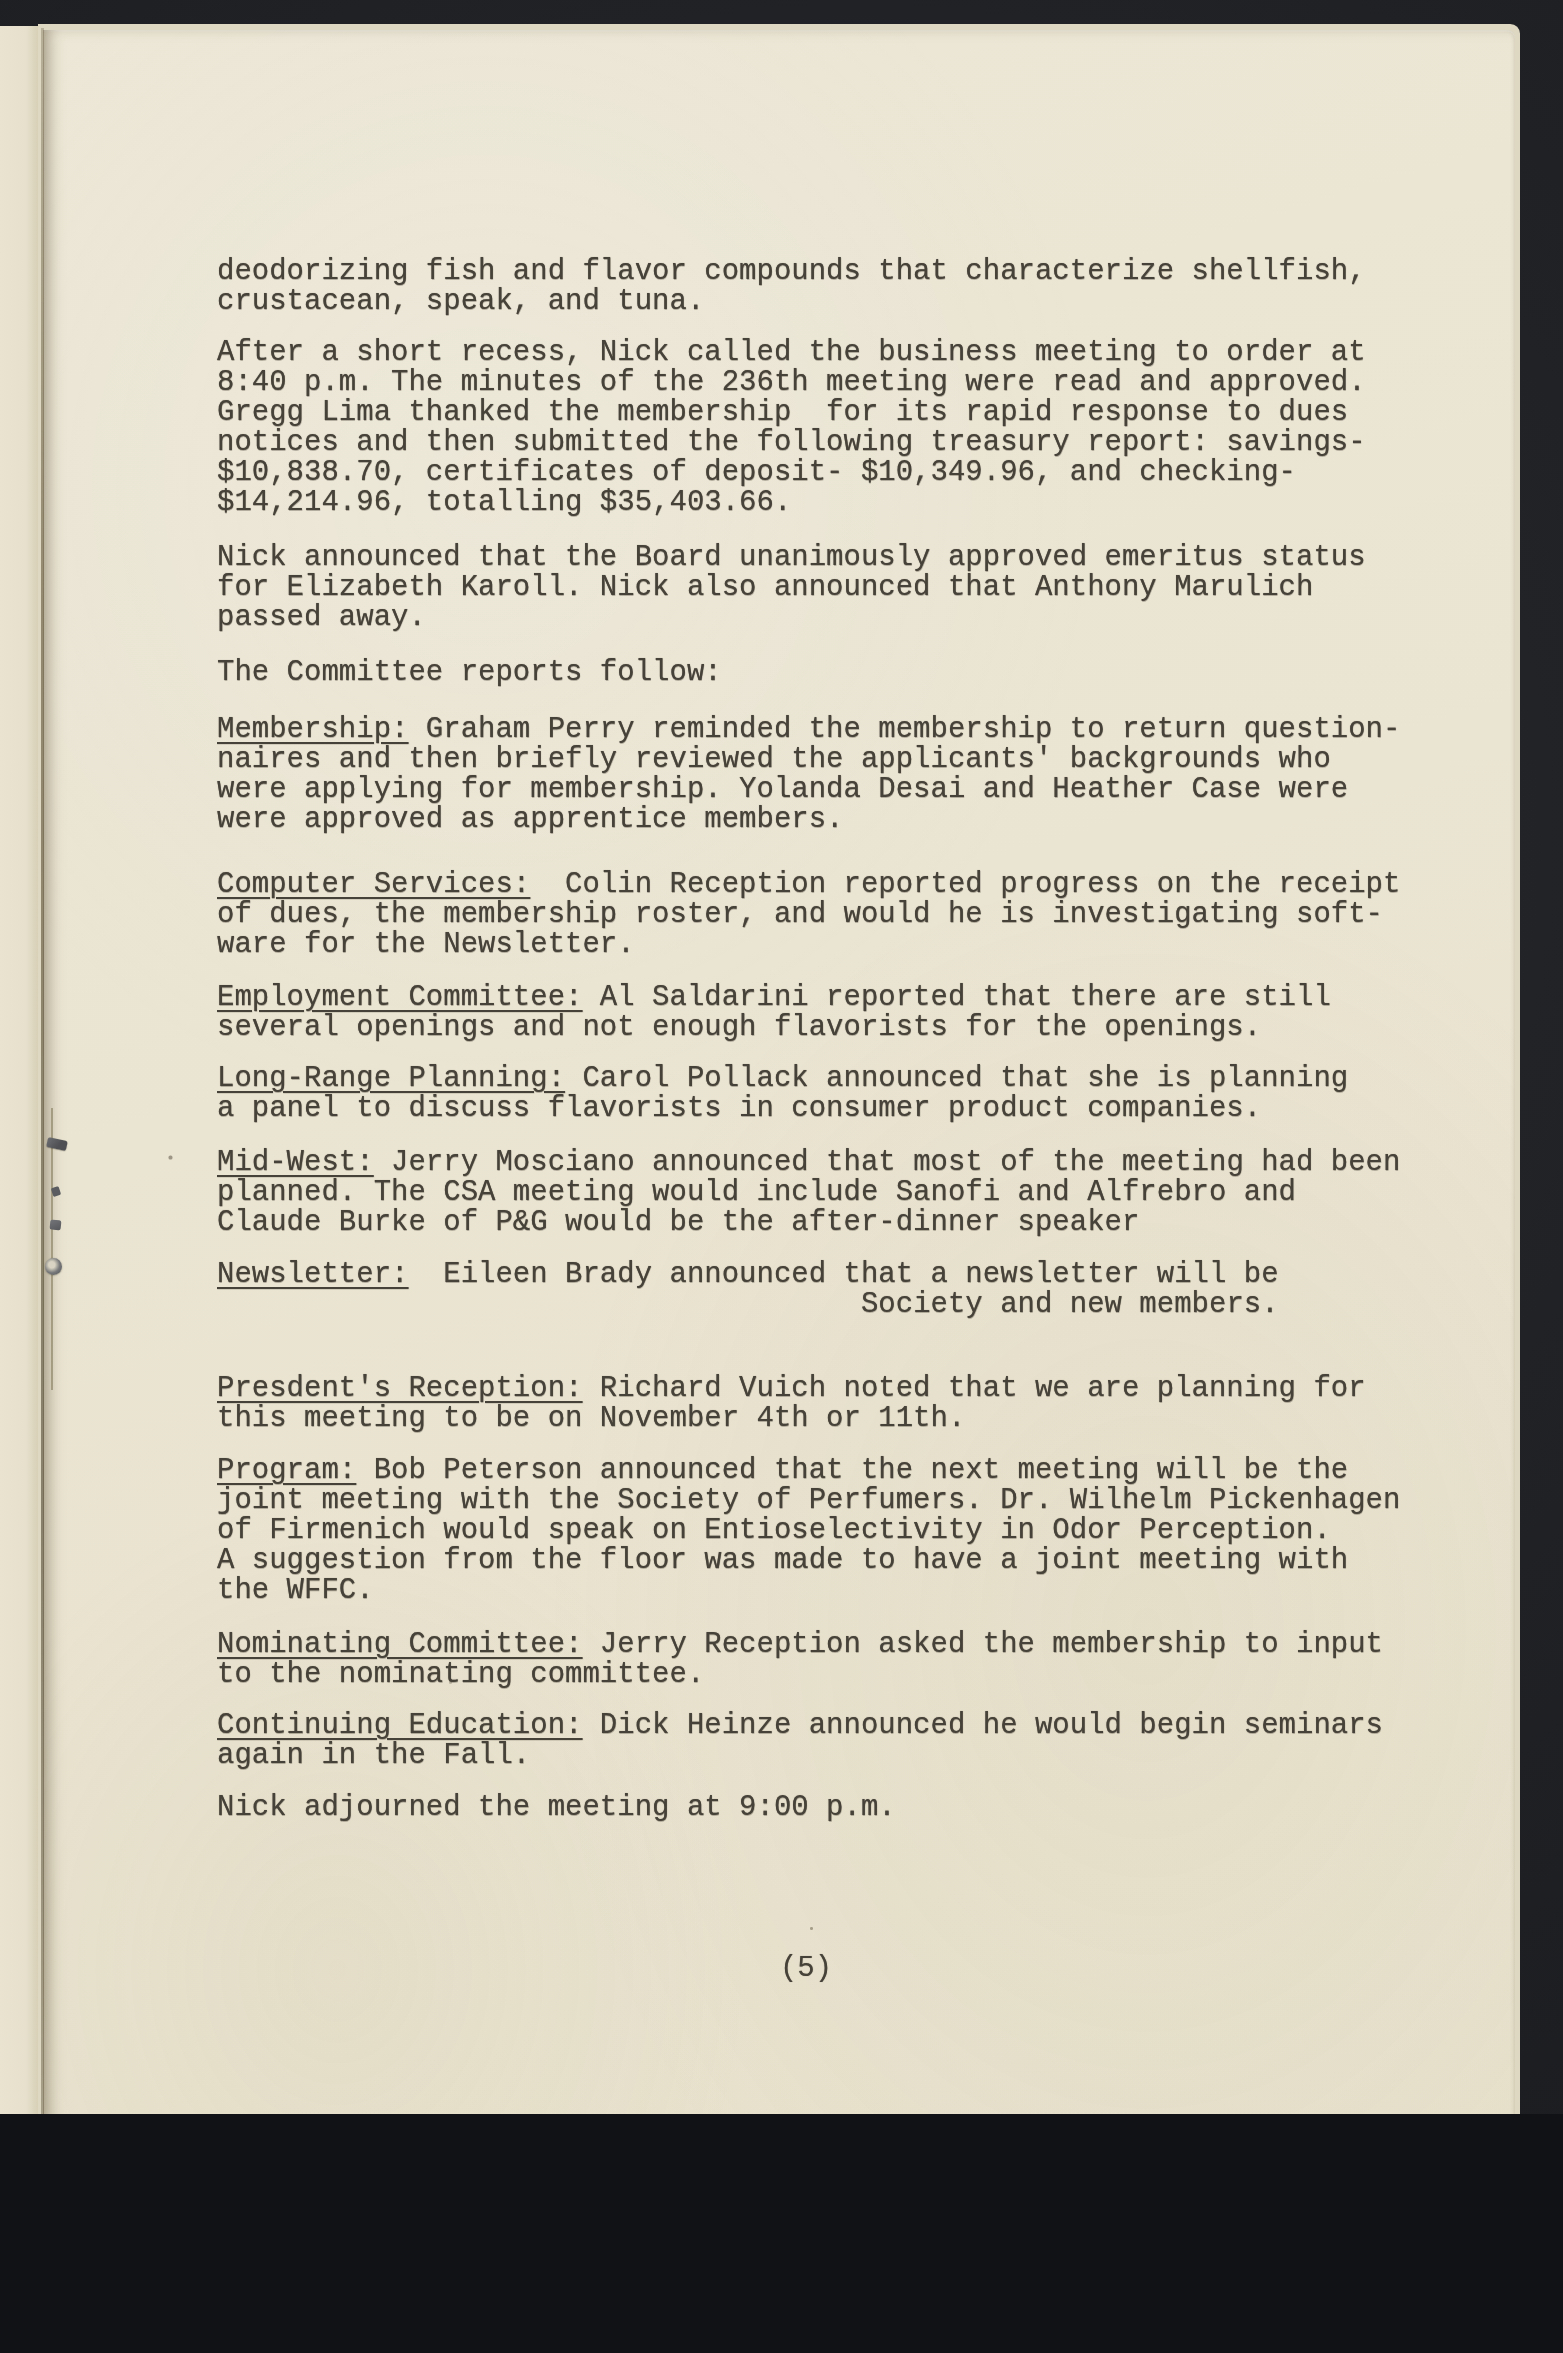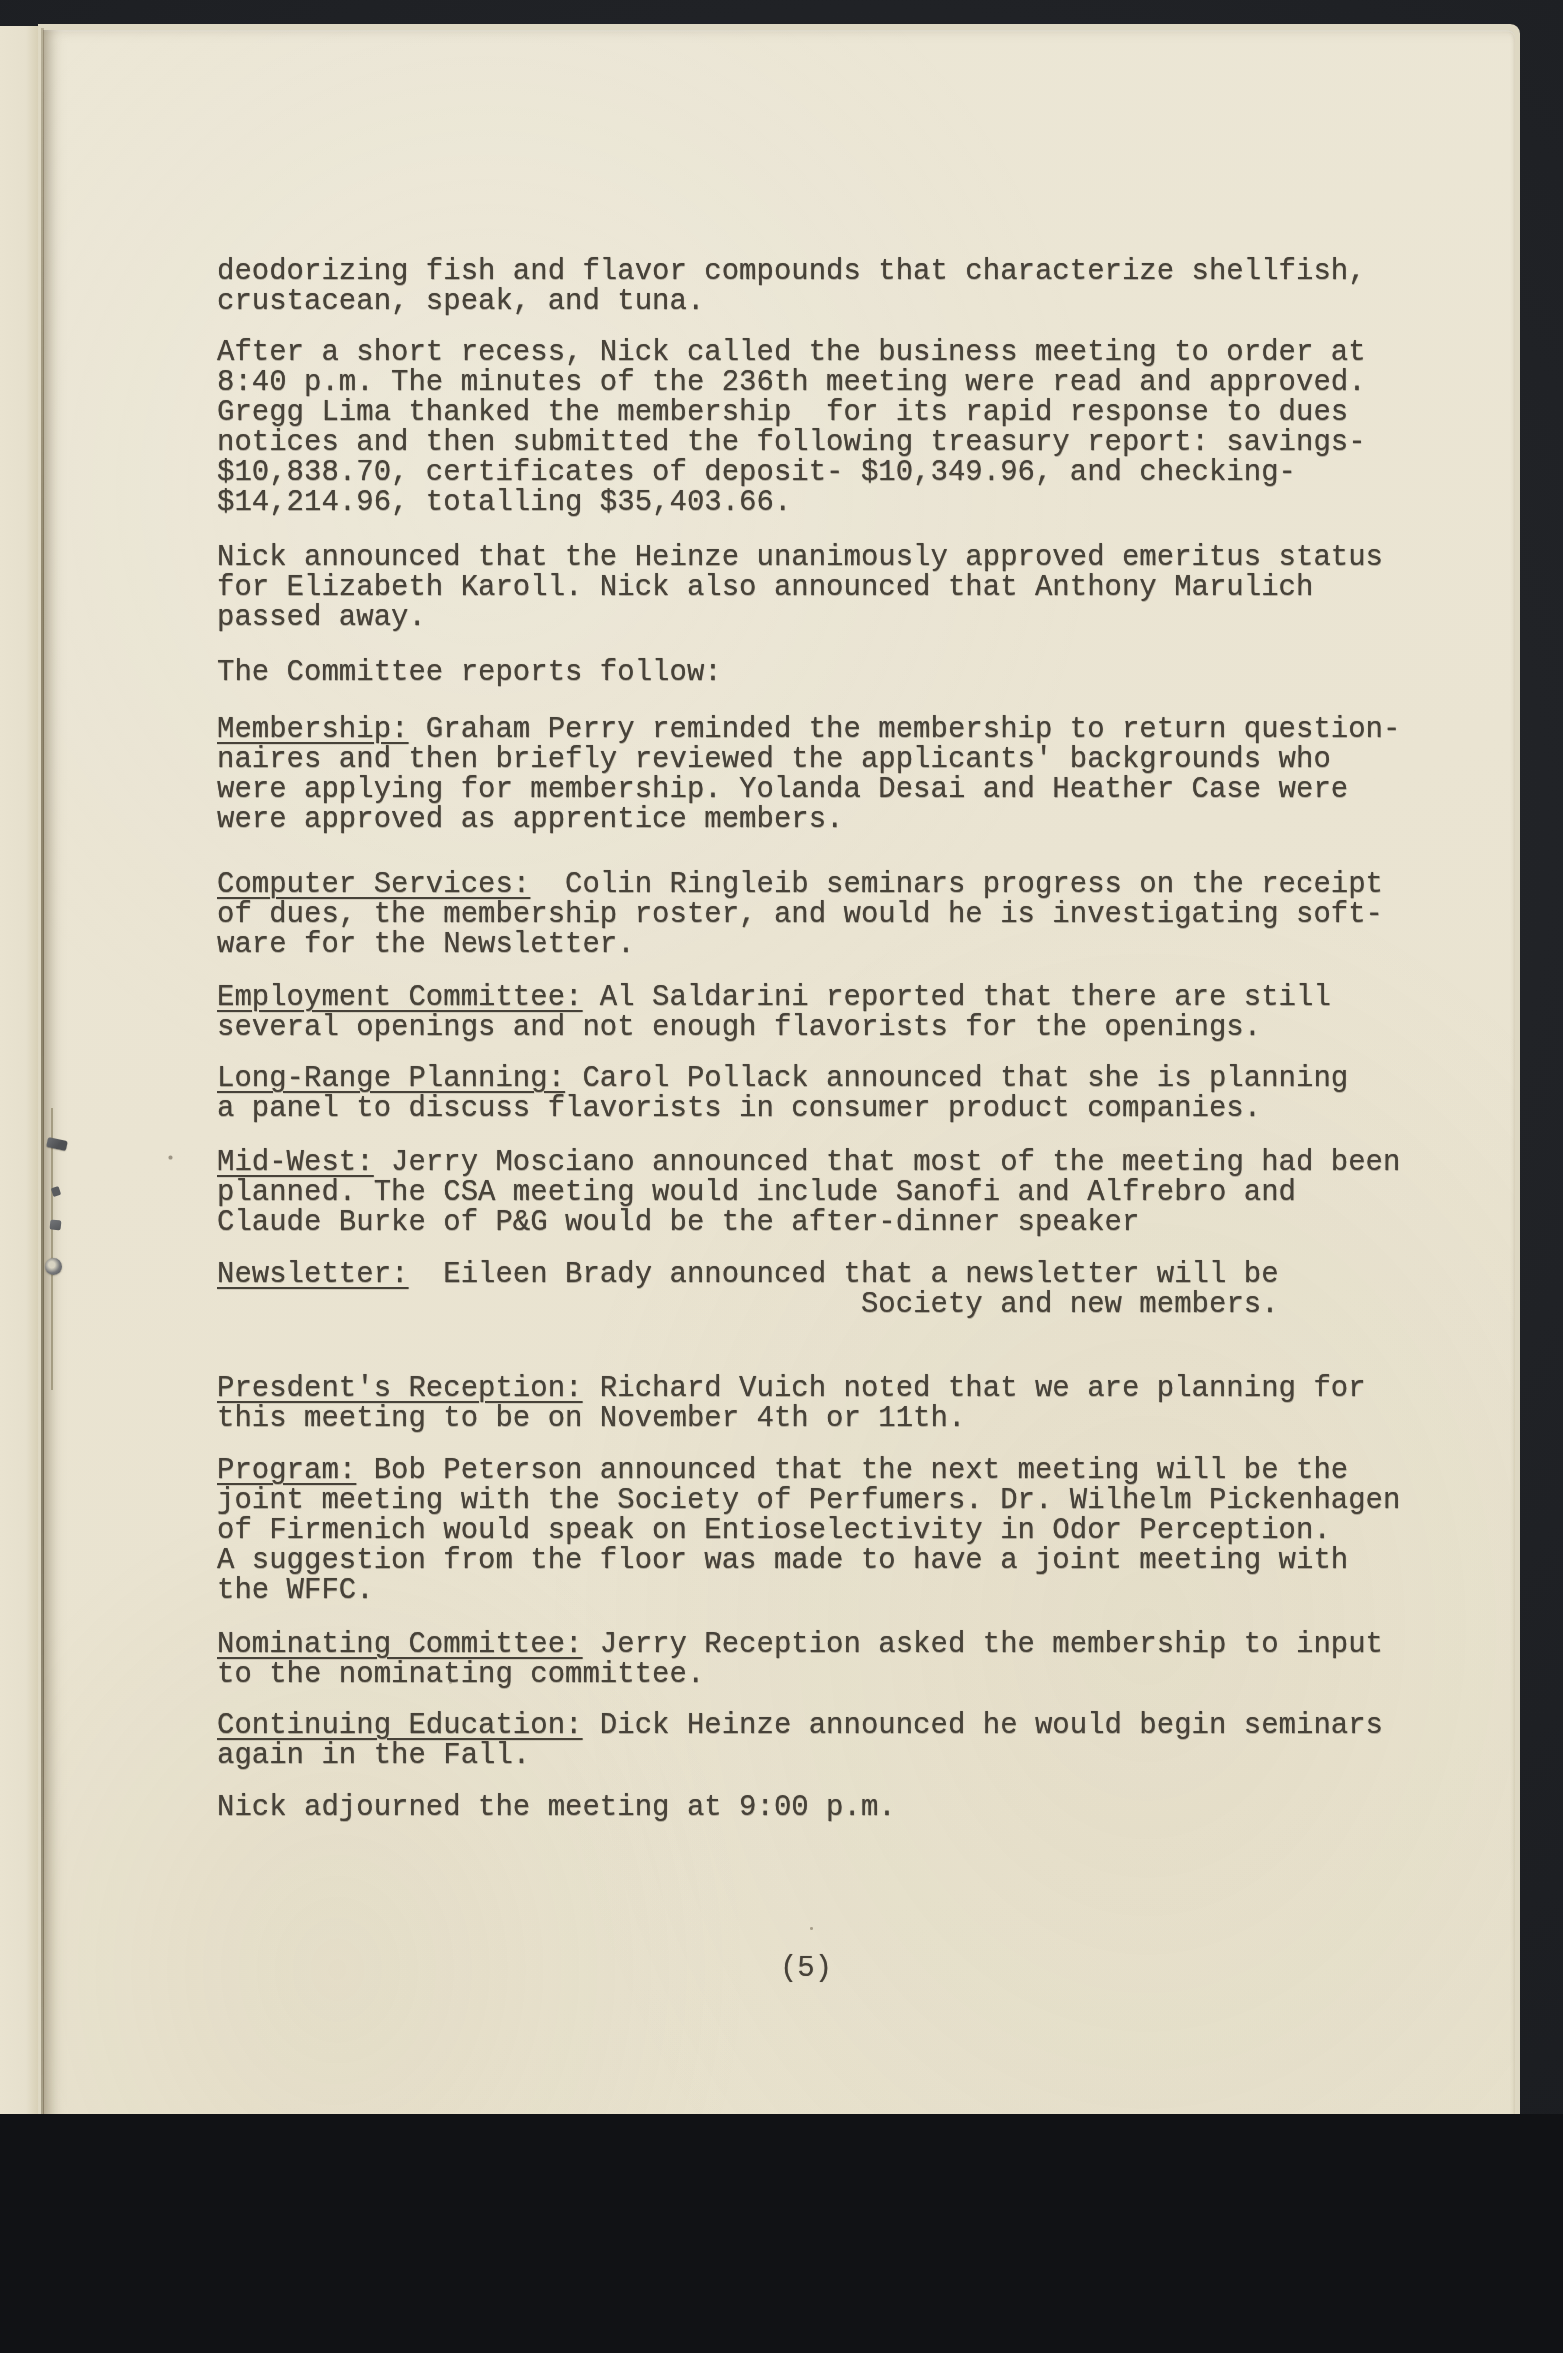--- a/index.html
+++ b/index.html
@@ -141,24 +141,24 @@
   <span class="stitch s1"></span>
   <span class="stitch s2"></span>
   <span class="stitch s3"></span>
   <span class="stitch s4"></span>
   <div class="specks"></div>
 
   <div class="text-layer" id="text-layer">
 
     <div class="para" style="top: 257px;"><div class="line">deodorizing fish and flavor compounds that characterize shellfish,</div><div class="line">crustacean, speak, and tuna.</div></div>
       <div class="para" style="top: 338px;"><div class="line">After a short recess, Nick called the business meeting to order at</div><div class="line">8:40 p.m. The minutes of the 236th meeting were read and approved.</div><div class="line">Gregg Lima thanked the membership  for its rapid response to dues</div><div class="line">notices and then submitted the following treasury report: savings-</div><div class="line">$10,838.70, certificates of deposit- $10,349.96, and checking-</div><div class="line">$14,214.96, totalling $35,403.66.</div></div>
-      <div class="para" style="top: 543px;"><div class="line">Nick announced that the Heinze unanimously approved emeritus status</div><div class="line">for Elizabeth Karoll. Nick also announced that Anthony Marulich</div><div class="line">passed away.</div></div>
+      <div class="para" style="top: 543px;"><div class="line">Nick announced that the Board unanimously approved emeritus status</div><div class="line">for Elizabeth Karoll. Nick also announced that Anthony Marulich</div><div class="line">passed away.</div></div>
       <div class="para" style="top: 658px;"><div class="line">The Committee reports follow:</div></div>
       <div class="para" style="top: 715px;"><div class="line"><span class="hdr">Membership:</span><span> Graham Perry reminded the membership to return question-</span></div><div class="line">naires and then briefly reviewed the applicants' backgrounds who</div><div class="line">were applying for membership. Yolanda Desai and Heather Case were</div><div class="line">were approved as apprentice members.</div></div>
-      <div class="para" style="top: 870px;"><div class="line"><span class="hdr">Computer Services:</span><span>  Colin Ringleib seminars progress on the receipt</span></div><div class="line">of dues, the membership roster, and would he is investigating soft-</div><div class="line">ware for the Newsletter.</div></div>
+      <div class="para" style="top: 870px;"><div class="line"><span class="hdr">Computer Services:</span><span>  Colin Reception reported progress on the receipt</span></div><div class="line">of dues, the membership roster, and would he is investigating soft-</div><div class="line">ware for the Newsletter.</div></div>
       <div class="para" style="top: 983px;"><div class="line"><span class="hdr">Employment Committee:</span><span> Al Saldarini reported that there are still</span></div><div class="line">several openings and not enough flavorists for the openings.</div></div>
       <div class="para" style="top: 1064px;"><div class="line"><span class="hdr">Long-Range Planning:</span><span> Carol Pollack announced that she is planning</span></div><div class="line">a panel to discuss flavorists in consumer product companies.</div></div>
       <div class="para" style="top: 1148px;"><div class="line"><span class="hdr">Mid-West:</span><span> Jerry Mosciano announced that most of the meeting had been</span></div><div class="line">planned. The CSA meeting would include Sanofi and Alfrebro and</div><div class="line">Claude Burke of P&amp;G would be the after-dinner speaker</div></div>
       <div class="para" style="top: 1260px; text-align: right;"><div class="line"><span class="hdr">Newsletter:</span><span>  Eileen Brady announced that a newsletter will be</span></div><div class="line">Society and new members.</div></div>
       <div class="para" style="top: 1374px;"><div class="line"><span class="hdr">Presdent's Reception:</span><span> Richard Vuich noted that we are planning for</span></div><div class="line">this meeting to be on November 4th or 11th.</div></div>
       <div class="para" style="top: 1456px;"><div class="line"><span class="hdr">Program:</span><span> Bob Peterson announced that the next meeting will be the</span></div><div class="line">joint meeting with the Society of Perfumers. Dr. Wilhelm Pickenhagen</div><div class="line">of Firmenich would speak on Entioselectivity in Odor Perception.</div><div class="line">A suggestion from the floor was made to have a joint meeting with</div><div class="line">the WFFC.</div></div>
       <div class="para" style="top: 1630px;"><div class="line"><span class="hdr">Nominating Committee:</span><span> Jerry Reception asked the membership to input</span></div><div class="line">to the nominating committee.</div></div>
       <div class="para" style="top: 1711px;"><div class="line"><span class="hdr">Continuing Education:</span><span> Dick Heinze announced he would begin seminars</span></div><div class="line">again in the Fall.</div></div>
       <div class="para" style="top: 1793px;"><div class="line">Nick adjourned the meeting at 9:00 p.m.</div></div>
       <div class="page-number">(5)</div>

